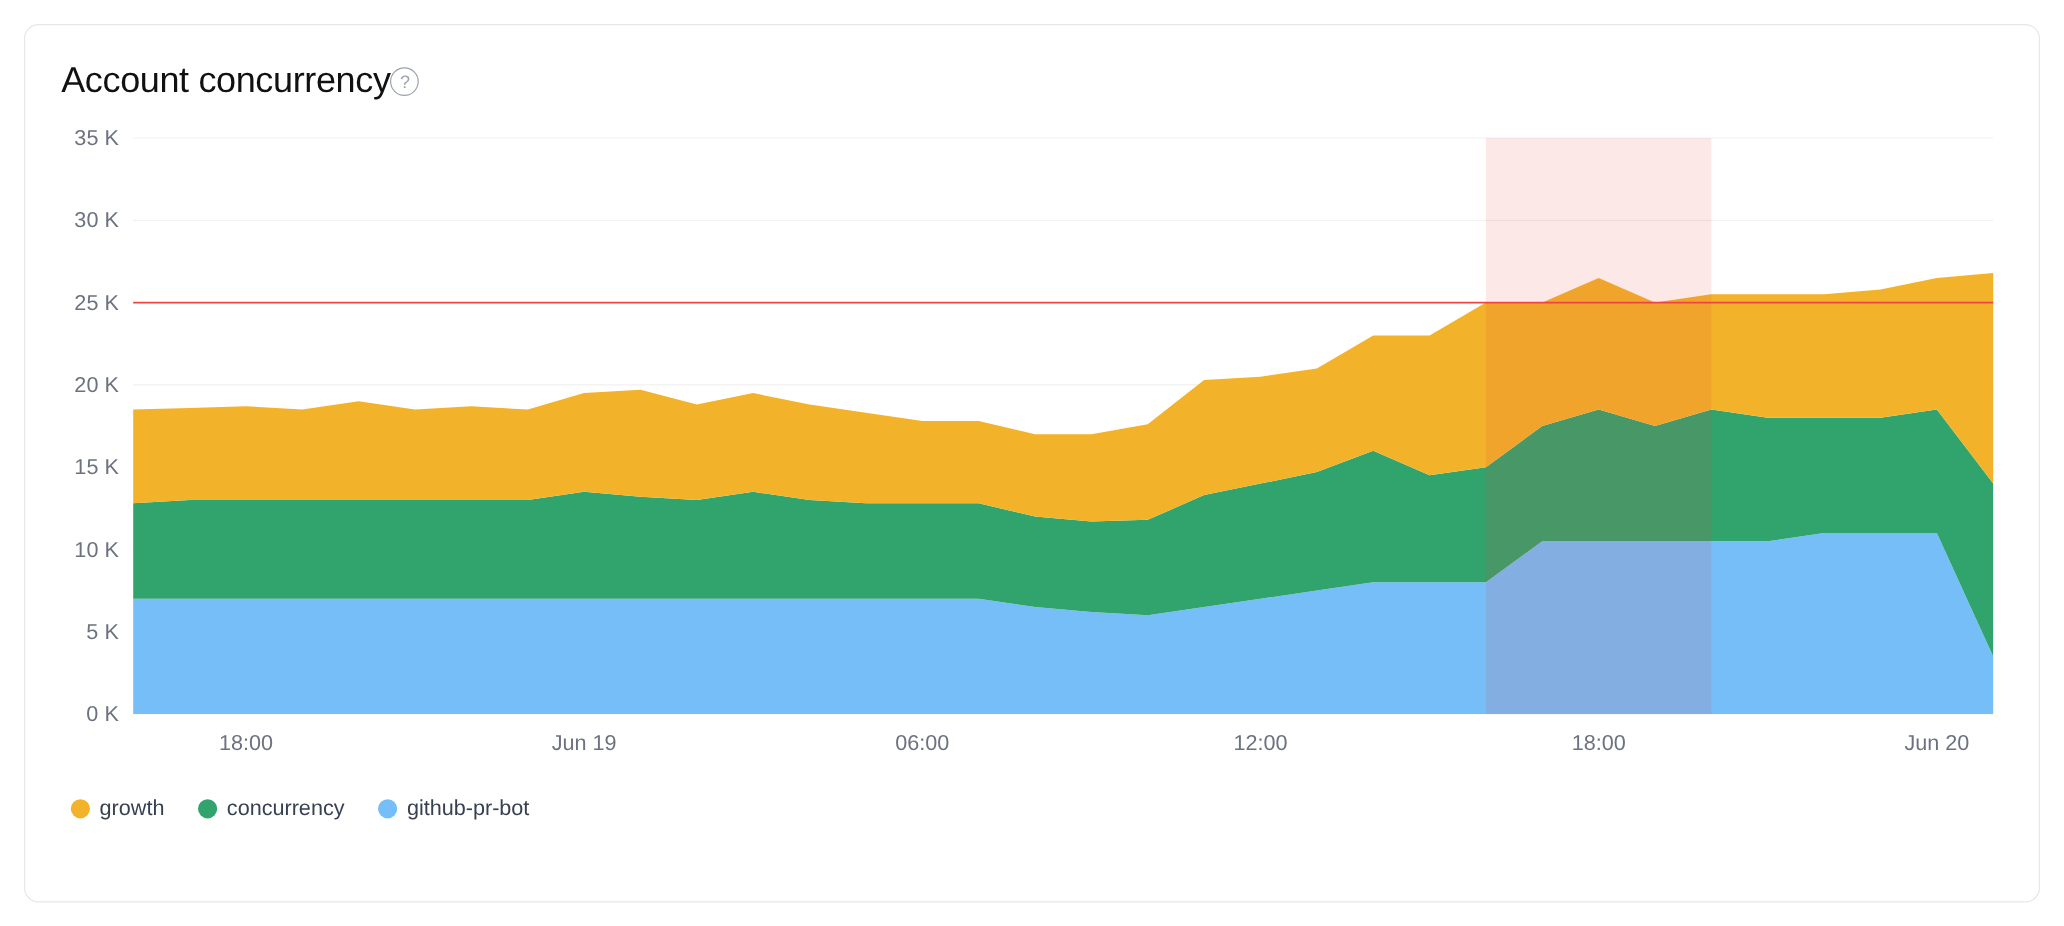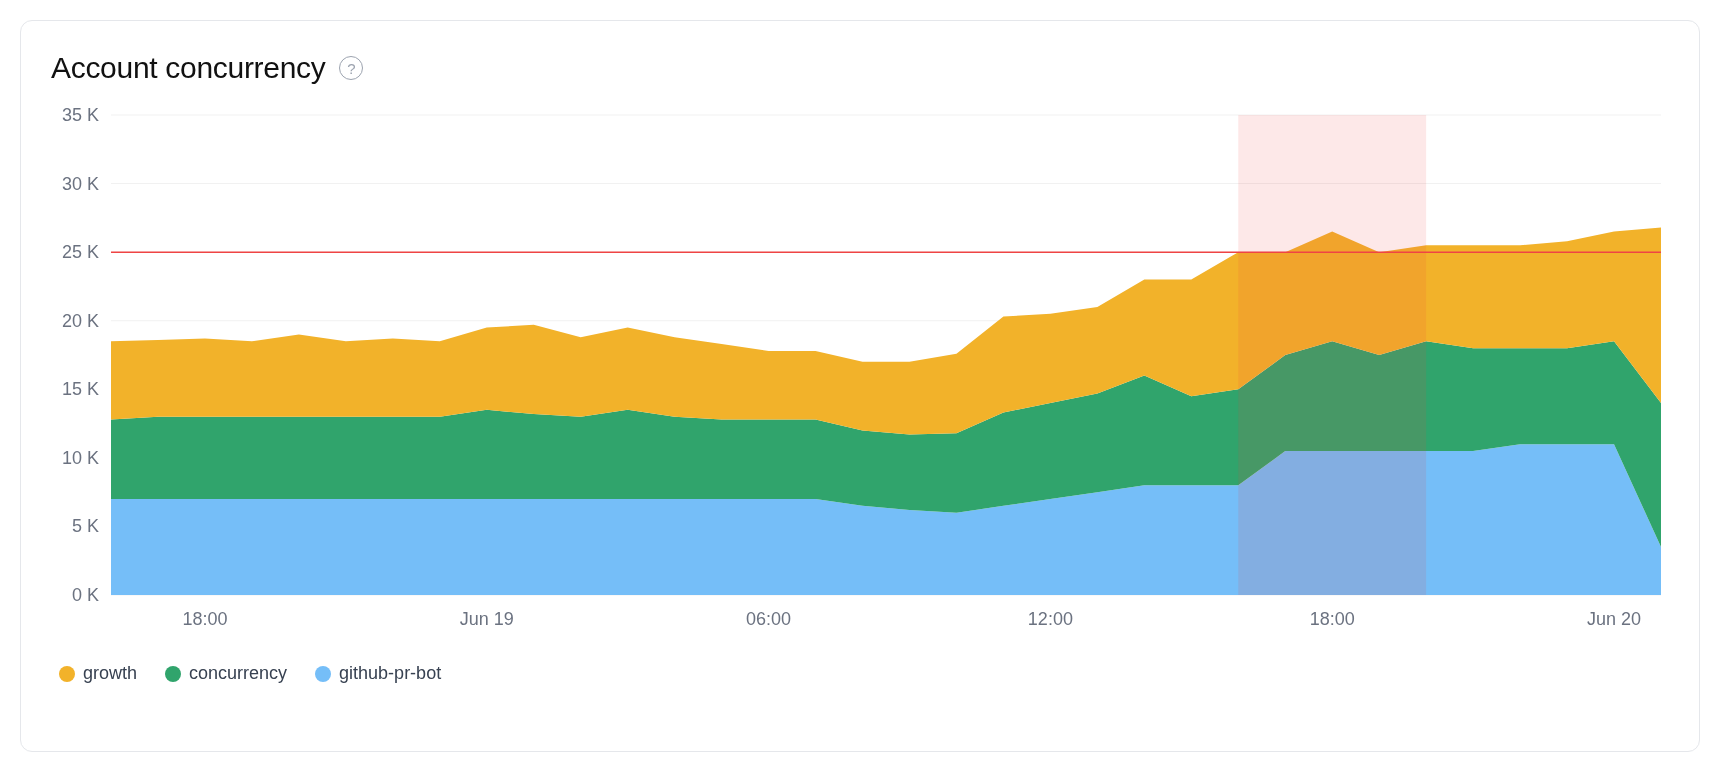--- a/index.html
+++ b/index.html
@@ -15,21 +15,20 @@
     height: 732px;
     border: 1px solid #e5e7eb;
     border-radius: 12px;
     padding: 30px 30px 20px 30px;
     position: relative;
     background: #fff;
   }
   .header {
     display: flex;
     align-items: center;
-    gap: 14px;
     margin-bottom: 20px;
   }
   .title {
     font-size: 30px;
     font-weight: 400;
     color: #111;
     letter-spacing: -0.01em;
   }
   .help-icon {
     width: 24px;

